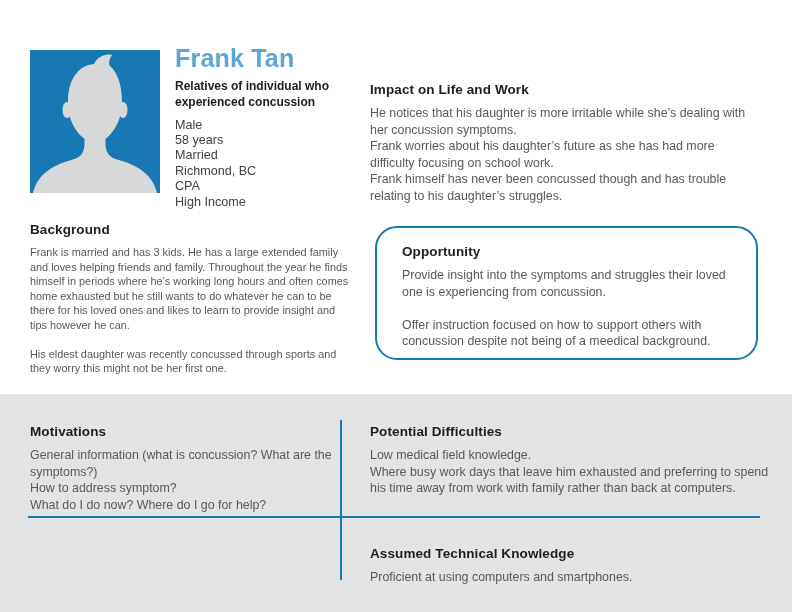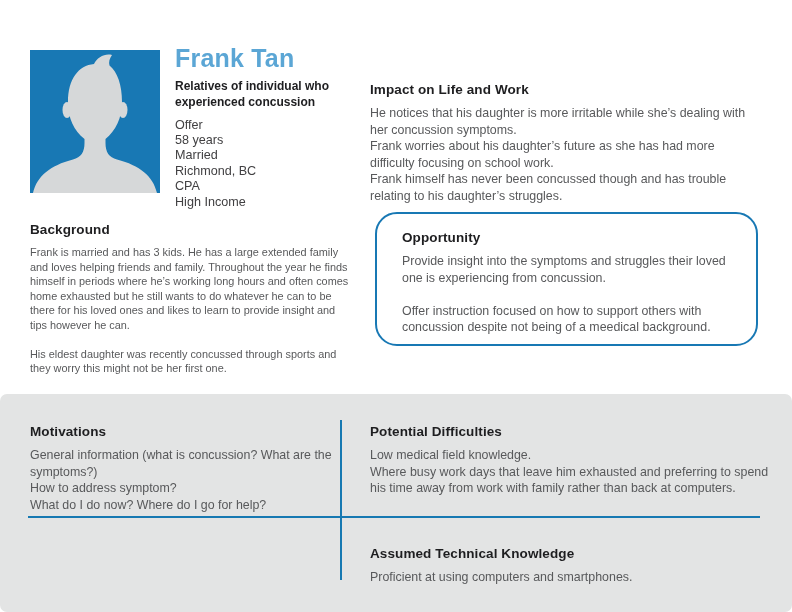--- a/index.html
+++ b/index.html
@@ -24,30 +24,30 @@
 
   
   .section-title{font-size:13.5px;font-weight:bold;color:#1e1e20;margin:0 0 8px 0;letter-spacing:.1px;}
   .body-text{font-size:12.4px;color:#58595b;line-height:1.34;white-space:pre-line;}
   .small-text{font-size:10.9px;color:#58595b;line-height:1.33;white-space:pre-line;}
 
   .impact{left:370px;top:82px;width:392px;}
   .background{left:30px;top:222px;width:320px;}
 
   .opportunity{
-    left:375px;top:212px;width:383px;height:134px;
+    left:375px;top:226px;width:383px;height:134px;
     box-sizing:border-box;
     border:2px solid #1878b4;border-radius:22px;
     background:#ffffff;
     padding:16px 26px 0 25px;
   }
   .opportunity .body-text{width:335px;}
 
   
-  .footer{left:0;top:394px;width:792px;height:218px;background:#e3e4e4;border-radius:7px;}
+  .footer{left:0;top:394px;width:792px;height:218px;background:#e3e4e4;}
   .motivations{left:30px;top:30px;width:302px;}
   .difficulties{left:370px;top:30px;width:404px;}
   .prev-knowledge{left:30px;top:137px;width:302px;}
   .tech-knowledge{left:370px;top:152px;width:404px;}
 
   .divider-v{left:340px;top:26px;width:2px;height:160px;background:#1779b2;}
   .divider-h{left:28px;top:122px;width:732px;height:2px;background:#1779b2;}
 </style>
 </head>
 <body>
@@ -72,21 +72,21 @@
         L75.5,93
         C75.5,102 79,107.5 87,109.5
         C110,115.5 123,126 127,143 Z"></path>
     </svg>
   </div>
 
   <div class="abs profile">
     <div class="persona-name">Frank Tan</div>
     <div class="persona-role">Relatives of individual who experienced concussion</div>
     <div class="persona-details">
-      <div>Offer</div>
+      <div>Male</div>
       <div>58 years</div>
       <div>Married</div>
       <div>Richmond, BC</div>
       <div>CPA</div>
       <div>High Income</div>
     </div>
   </div>
 
   <div class="abs impact">
     <h2 class="section-title">Impact on Life and Work</h2>

